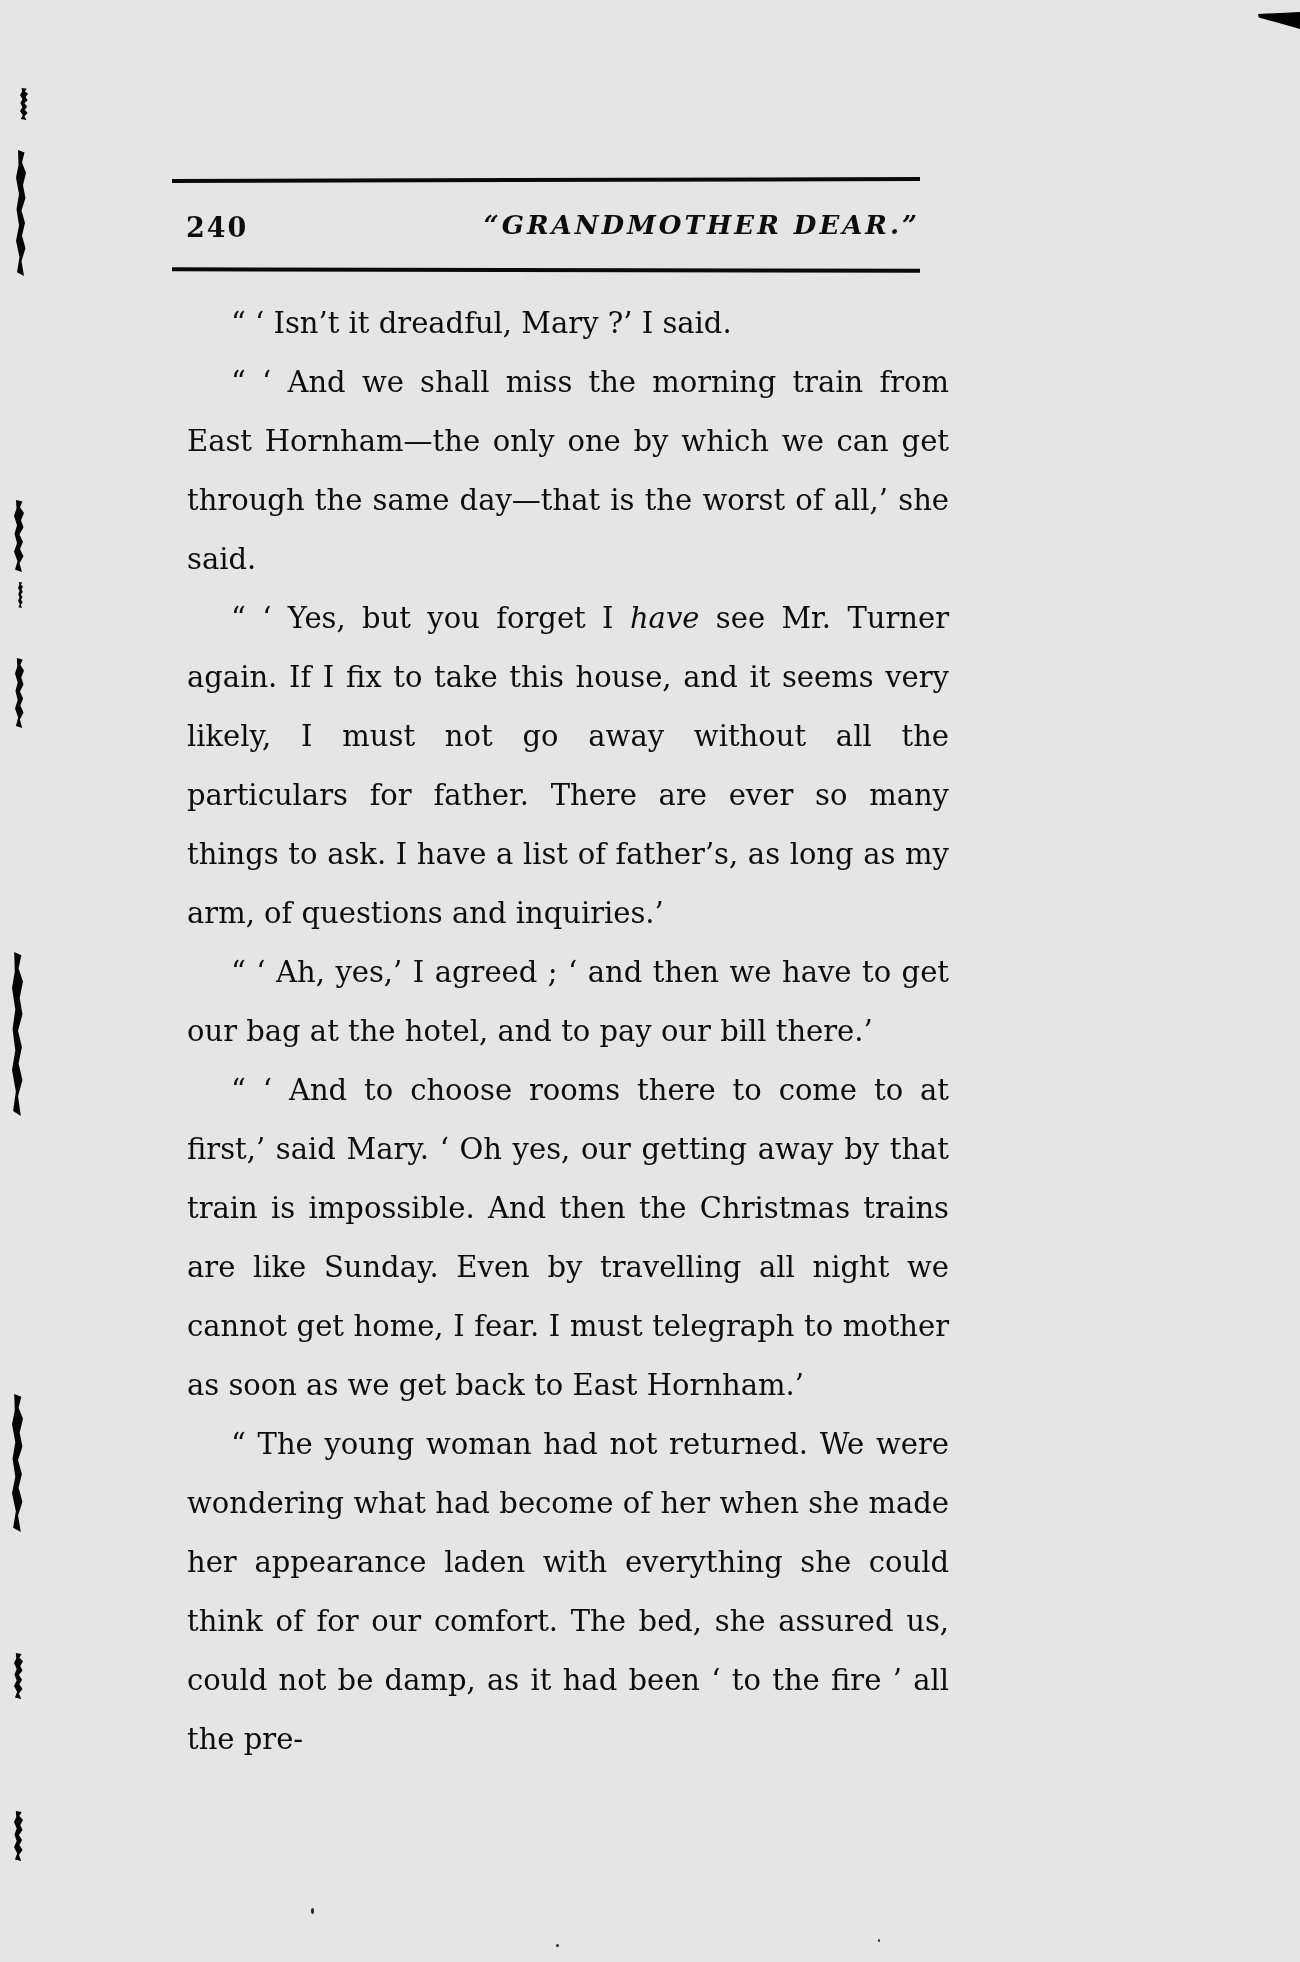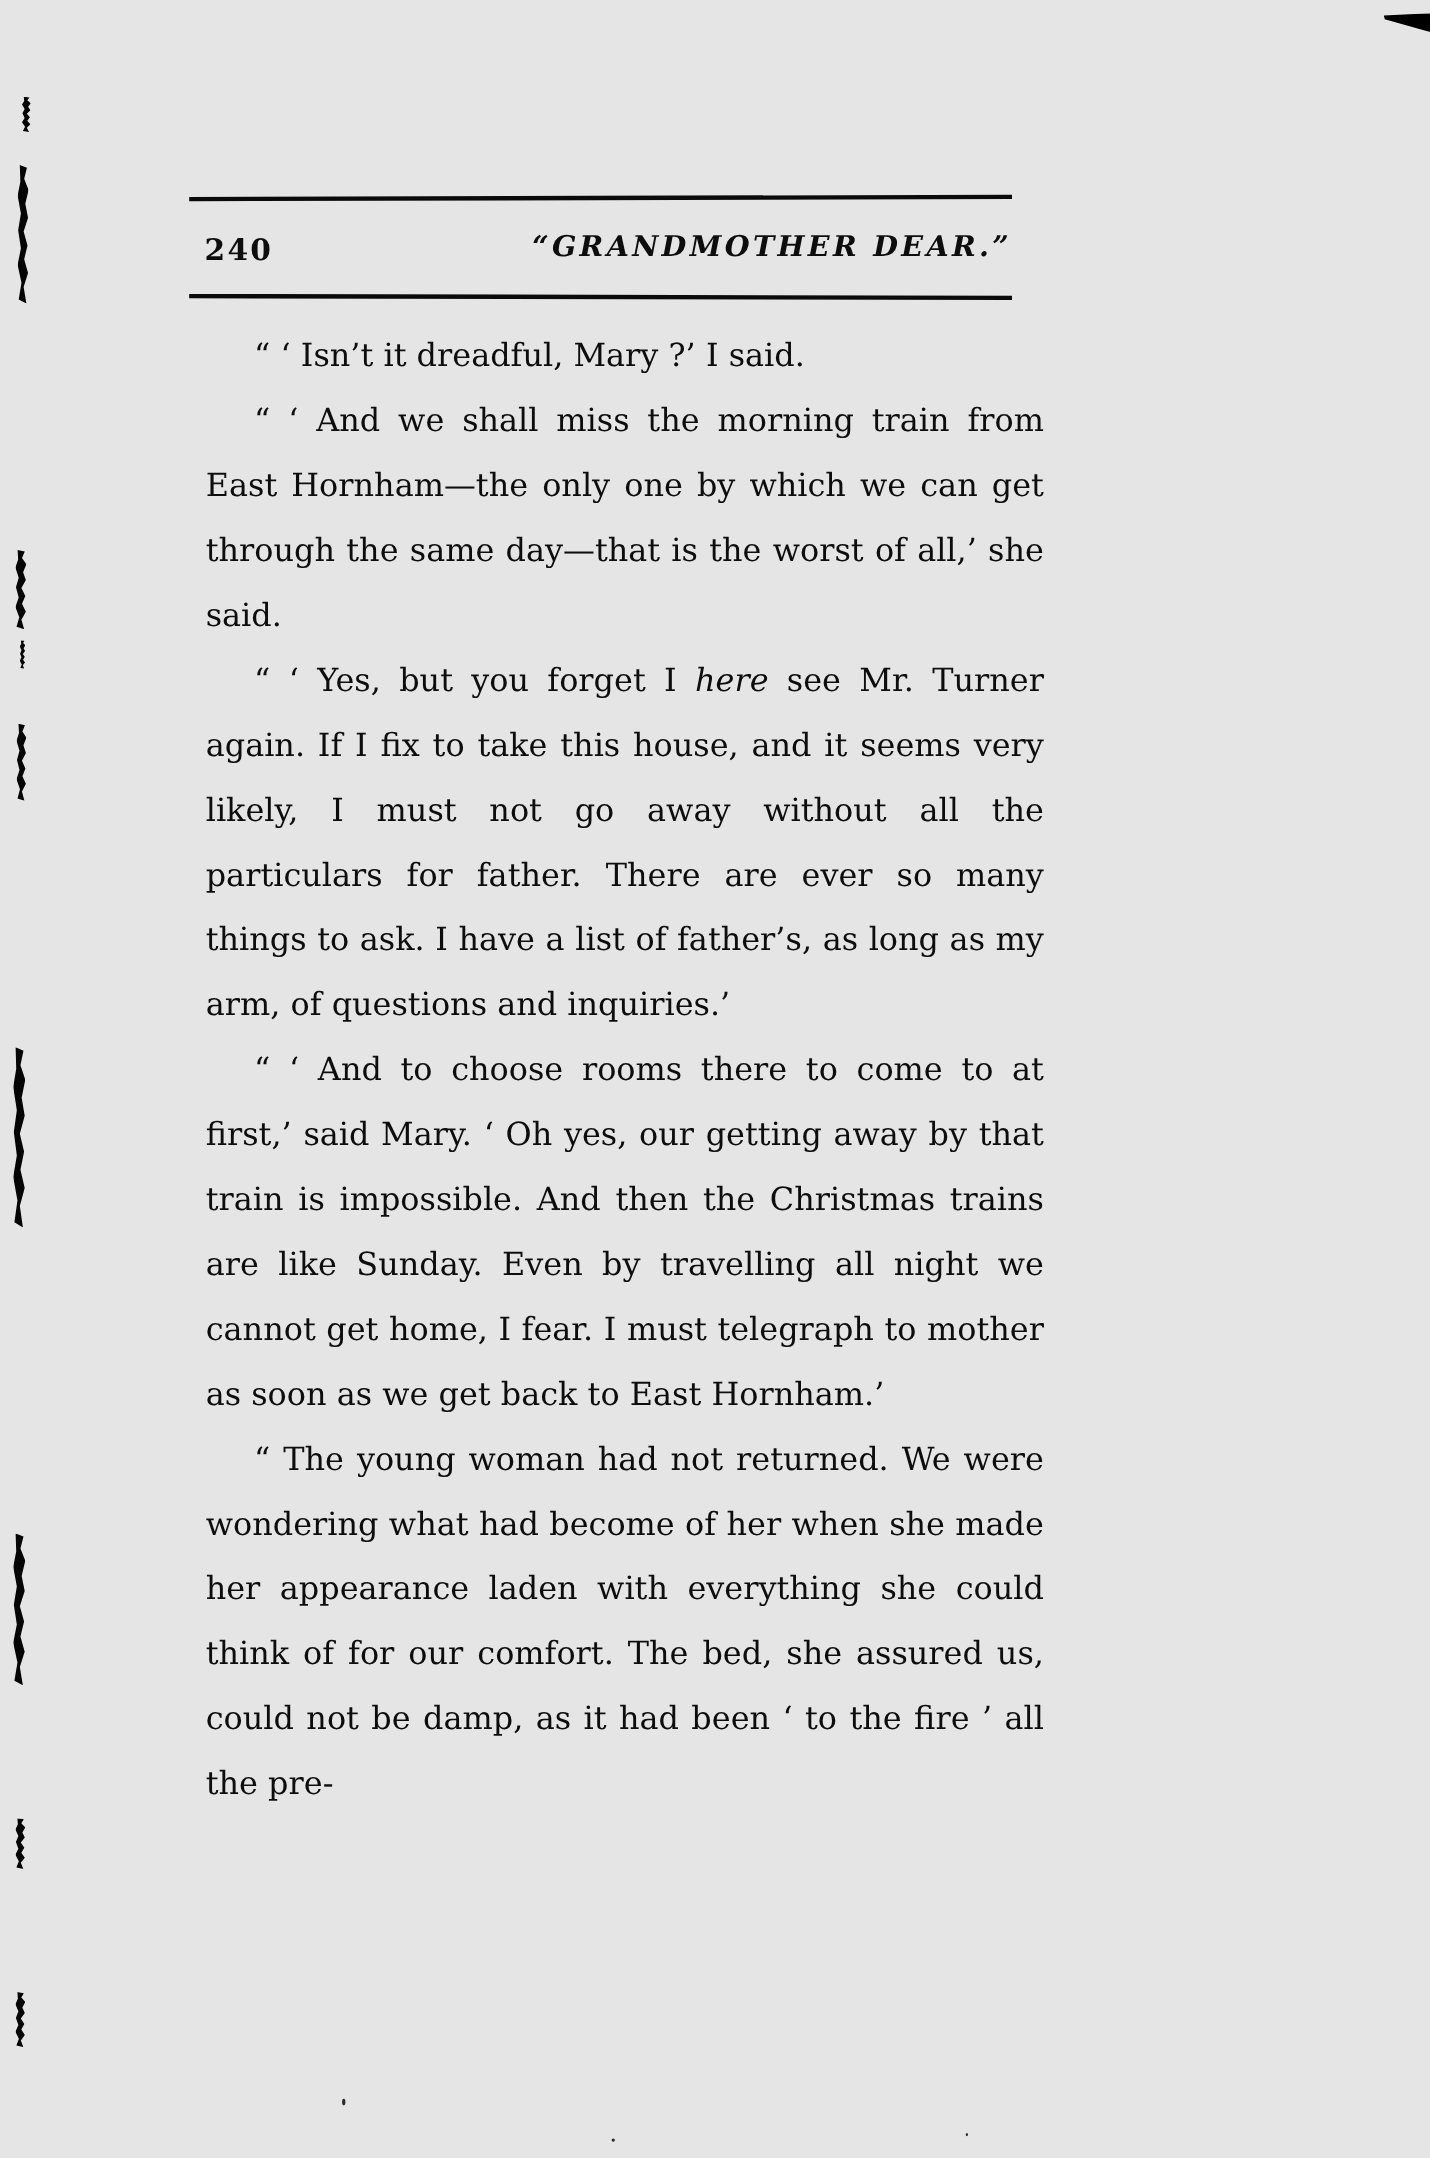--- a/index.html
+++ b/index.html
@@ -93,21 +93,22 @@
 <div id="page">
 
   <div id="rule-top" class="rule"></div>
   <span id="page-number">240</span>
   <span id="running-title">“GRANDMOTHER DEAR.”</span>
   <div id="rule-bottom" class="rule"></div>
 
   <div id="text-block">
       <p><span>“ ‘ Isn’t it dreadful, Mary ?’ I said.</span></p>
       <p><span>“ ‘ And we shall miss the morning train from East Hornham—the only one by which we can get through the same day—that is the worst of all,’ she said.</span></p>
-      <p><span>“ ‘ Yes, but you forget I </span><span class="it">here</span><span> see Mr. Turner again.  If I fix to take this house, and it seems very likely, I must not go away without all the particulars for father.  There are ever so many things to ask.  I have a list of father’s, as long as my arm, of questions and inquiries.’</span></p>
+      <p><span>“ ‘ Yes, but you forget I </span><span class="it">have</span><span> see Mr. Turner again.  If I fix to take this house, and it seems very likely, I must not go away without all the particulars for father.  There are ever so many things to ask.  I have a list of father’s, as long as my arm, of questions and inquiries.’</span></p>
+      <p><span>“ ‘ Ah, yes,’ I agreed ; ‘ and then we have to get our bag at the hotel, and to pay our bill there.’</span></p>
       <p><span>“ ‘ And to choose rooms there to come to at first,’ said Mary.  ‘ Oh yes, our getting away by that train is impossible.  And then the Christmas trains are like Sunday.  Even by travelling all night we cannot get home, I fear.  I must telegraph to mother as soon as we get back to East Hornham.’</span></p>
       <p><span>“ The young woman had not returned.  We were wondering what had become of her when she made her appearance laden with everything she could think of for our comfort.  The bed, she assured us, could not be damp, as it had been ‘ to the fire ’ all the pre-</span></p>
     </div>
 
   <div id="corner-wedge"></div>
   <div class="streak" style="left:20px; top:88px;  width:8px;  height:32px;"></div>
   <div class="streak" style="left:16px; top:150px; width:10px; height:126px;"></div>
   <div class="streak" style="left:14px; top:500px; width:10px; height:72px;"></div>
   <div class="streak" style="left:18px; top:582px; width:5px;  height:26px;"></div>
   <div class="streak" style="left:15px; top:658px; width:9px;  height:70px;"></div>

